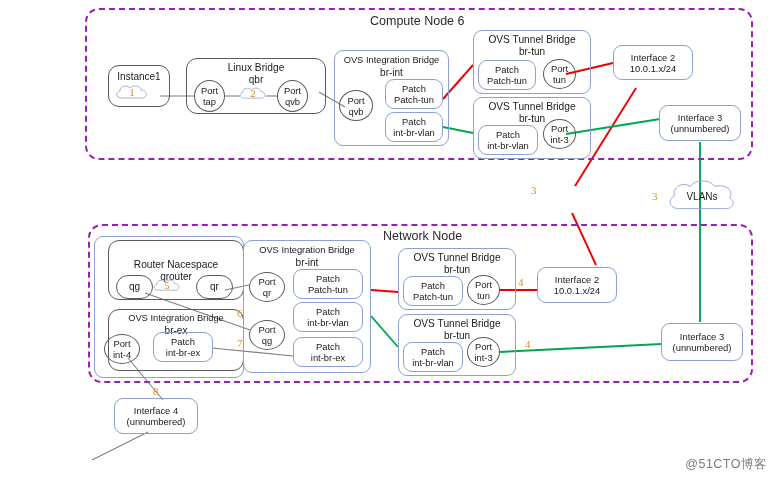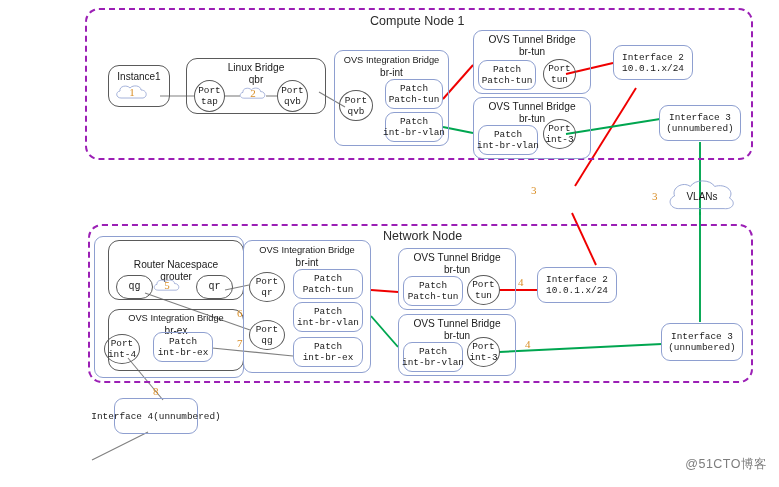--- a/index.html
+++ b/index.html
@@ -32,21 +32,21 @@
 
   
   .cloud{position:absolute;}
   .cloud .ctxt{position:absolute;left:0;top:0;width:100%;height:100%;
      display:flex;align-items:center;justify-content:center;font-size:10px;color:#1a1a1a;
      text-align:center;line-height:11.5px;}
   .cloud .ctxt.orange{color:#d98e26;font-family:"Liberation Serif","DejaVu Serif",serif;font-size:11px;}
 
   .wm{position:absolute;right:12px;bottom:14px;color:#7d7d7d;font-size:12.5px;letter-spacing:.5px;}
 
-  .centerbox{display:flex;justify-content:center;font-family:Liberation Mono, monospace;}
+  .centerbox{display:flex;justify-content:center;}
 </style>
 </head>
 <body>
 
 <div id="stage">
 
   <svg id="wires" viewBox="0 0 779 487" xmlns="http://www.w3.org/2000/svg">
 
     <line x1="160" y1="96" x2="194" y2="96" stroke="#808080" stroke-width="1.1"></line>
 
@@ -82,21 +82,21 @@
 
     <line x1="148" y1="432" x2="92" y2="460" stroke="#808080" stroke-width="1.1"></line>
 
     <line x1="371" y1="290" x2="398" y2="292" stroke="#ef0000" stroke-width="1.9"></line>
     <line x1="499" y1="290" x2="538" y2="290" stroke="#ef0000" stroke-width="1.9"></line>
     <line x1="371" y1="316" x2="398" y2="347" stroke="#00a650" stroke-width="1.9"></line>
     <line x1="499" y1="352" x2="662" y2="344" stroke="#00a650" stroke-width="1.9"></line>
   </svg>
 
   <div class="zone" style="left:85px;top:8px;width:668px;height:152px;"></div>
-  <div class="zone-title" style="left:370px;top:14px;font-size:12.5px;">Compute Node 1</div>
+  <div class="zone-title" style="left:370px;top:14px;font-size:12.5px;">Compute Node 6</div>
 
   <div class="nd rr-gray" style="left:100px;top:65px;width:62px;height:42px;padding-top:5px;">
     <span class="lbl">Instance1</span>
   </div>
   <div class="cloud" style="left:114px;top:84px;width:36px;height:18px;">
     <svg viewBox="0 0 72 36" width="36" height="18" xmlns="http://www.w3.org/2000/svg">
       <path d="M14 28 C4 28 2 16 12 14 C10 4 26 1 32 8 C38 1 54 3 54 12 C66 12 68 26 58 28 Z" fill="none" stroke="#8e9fd0" stroke-width="1.6"></path>
     </svg>
     <div class="ctxt orange">1</div>
   </div>
@@ -271,21 +271,21 @@
 
   <div class="nd rr-blue centerbox" style="left:537px;top:267px;width:80px;height:36px;flex-direction:column;justify-content:center;">
     <span class="lbl sm">Interface 2</span>
     <span class="lbl sm">10.0.1.x/24</span>
   </div>
   <div class="nd rr-blue centerbox" style="left:661px;top:323px;width:82px;height:38px;flex-direction:column;justify-content:center;">
     <span class="lbl sm">Interface 3</span>
     <span class="lbl sm">(unnumbered)</span>
   </div>
 
-  <div class="nd rr-blue centerbox" style="left:114px;top:398px;width:84px;height:36px;flex-direction:row;justify-content:center;">
+  <div class="nd rr-blue centerbox" style="left:114px;top:398px;width:84px;height:36px;flex-direction:column;justify-content:center;">
     <span class="lbl sm">Interface 4</span>
     <span class="lbl sm">(unnumbered)</span>
   </div>
 
   <div class="num" style="left:518px;top:276px;">4</div>
   <div class="num" style="left:525px;top:338px;">4</div>
   <div class="num" style="left:237px;top:307px;">6</div>
   <div class="num" style="left:237px;top:337px;">7</div>
   <div class="num" style="left:153px;top:385px;">8</div>
 

